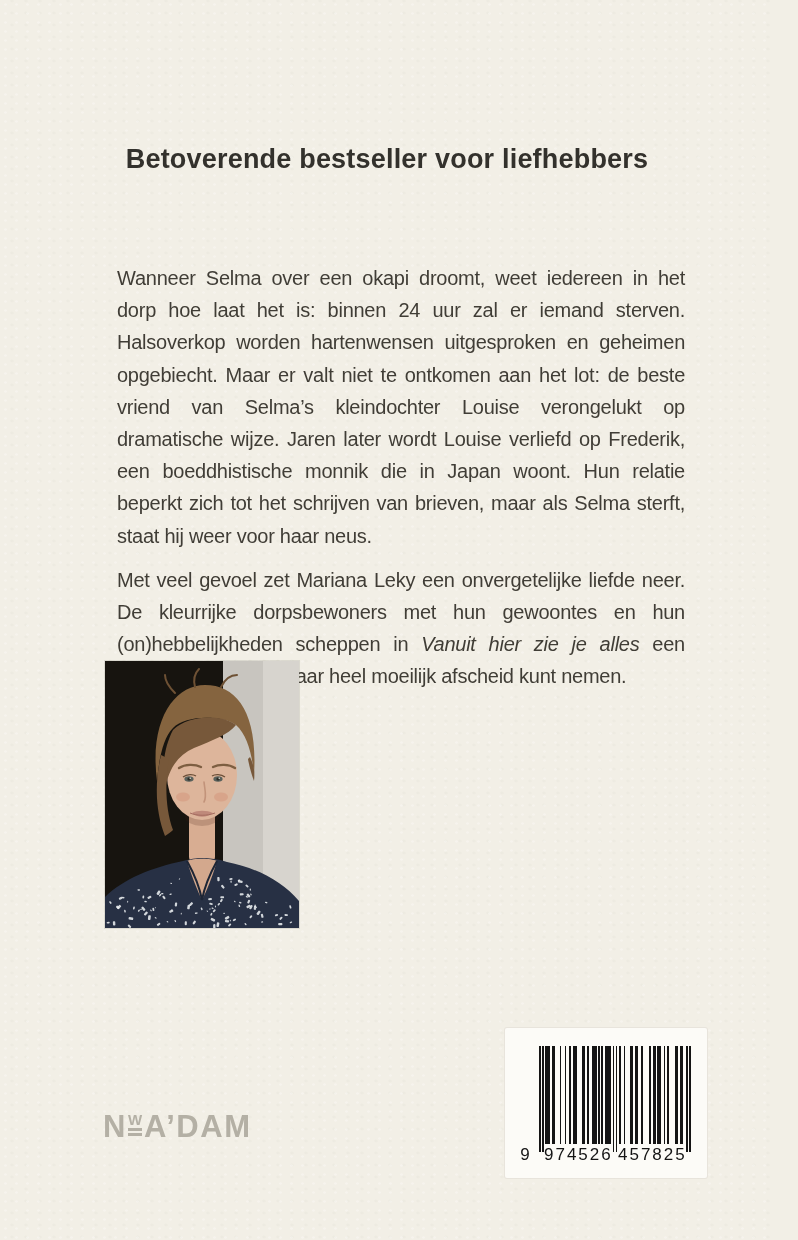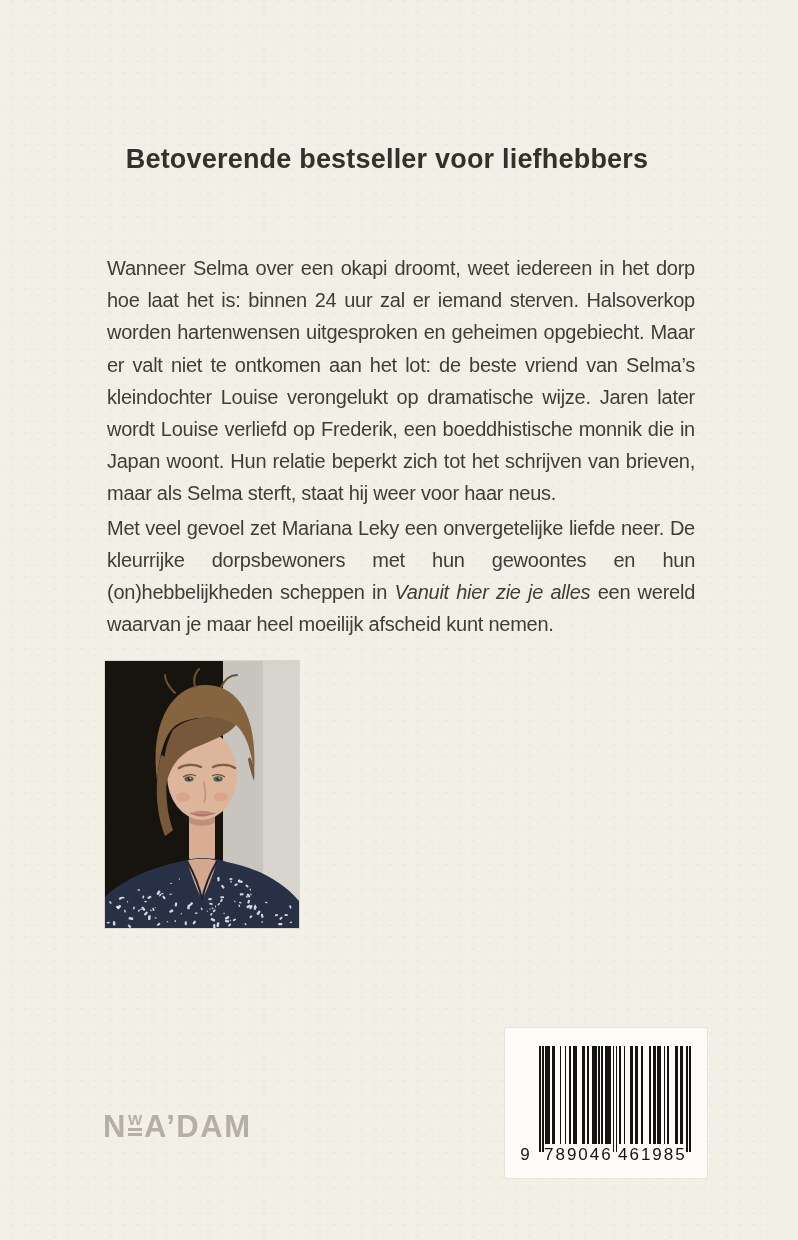--- a/index.html
+++ b/index.html
@@ -18,21 +18,21 @@
   .headline{
     position:absolute;left:0;right:0;top:139px;
     text-align:center;font-size:27px;line-height:41px;font-weight:600;
     color:#33312c;letter-spacing:0.2px;
   }
   .synopsis{
     position:absolute;left:105px;top:250px;width:592px;
     font-size:20px;line-height:32.2px;letter-spacing:-0.25px;
     text-align:justify;color:#403d36;
   }
-  .synopsis p{margin:2px;}
+  .synopsis p{margin:12px;}
   .bio-photo{
     position:absolute;left:105px;top:661px;width:194px;height:267px;
     outline:1px solid rgba(60,55,40,0.12);
   }
   .bio-photo svg{display:block;width:100%;height:100%;}
   .bio-text{
     position:absolute;left:328px;top:658px;width:378px;
     font-size:20px;line-height:35px;letter-spacing:-0.2px;
     text-align:justify;color:#3c3932;
   }
@@ -269,22 +269,22 @@
         <rect x="162.00" y="18" width="1.60" height="98" fill="#141414"></rect>
         <rect x="170.00" y="18" width="1.60" height="98" fill="#141414"></rect>
         <rect x="171.60" y="18" width="1.60" height="98" fill="#141414"></rect>
         <rect x="174.80" y="18" width="1.60" height="98" fill="#141414"></rect>
         <rect x="176.40" y="18" width="1.60" height="98" fill="#141414"></rect>
         <rect x="181.20" y="18" width="1.60" height="106" fill="#141414"></rect>
         <rect x="184.40" y="18" width="1.60" height="106" fill="#141414"></rect>
       </svg>
     <div class="bc-digits">
       <span class="bc-first">9</span>
-      <span class="bc-left">789046</span>
-      <span class="bc-right">461985</span>
+      <span class="bc-left">974526</span>
+      <span class="bc-right">457825</span>
     </div>
   </div>
 
   <div class="publisher-logo">
     <span>N</span>
     <span class="logo-w-wrap">
       <span class="logo-w">W</span>
       <span class="logo-w-line"></span>
       <span class="logo-w-line"></span>
     </span>

